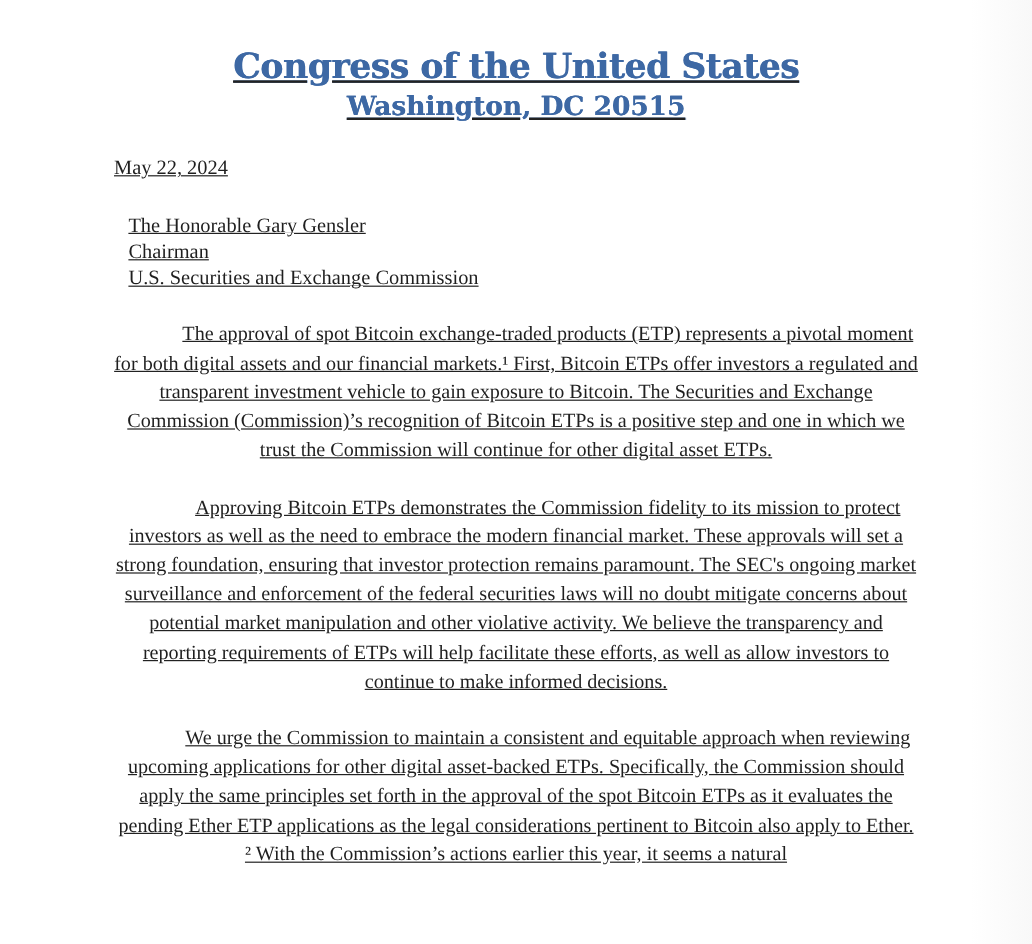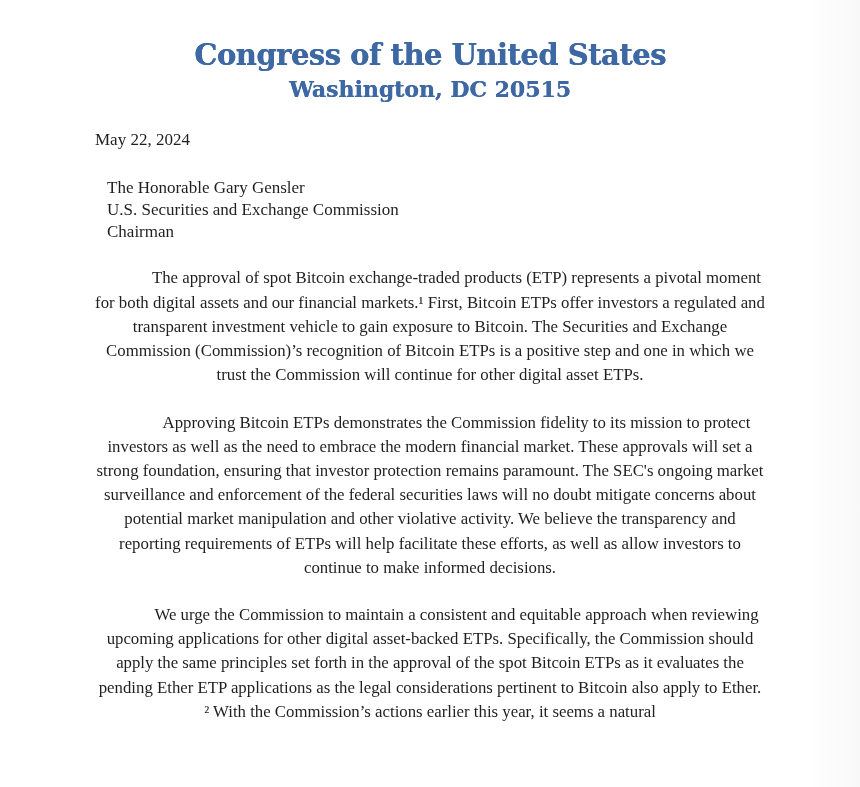--- a/index.html
+++ b/index.html
@@ -16,20 +16,21 @@
   .page {
     box-sizing: border-box;
     width: 860px;
     height: 787px;
     padding: 40px 95px 0 95px;
     background: #ffffff;
     
     background-image: linear-gradient(to right, rgba(0,0,0,0) 94%, rgba(120,120,120,0.05) 100%);
     font-family: "Liberation Serif", serif;
     color: #222222;
+    text-decoration: underline;
   }
   .letterhead {
     text-align: center;
   }
   .letterhead-title {
     font-family: "DejaVu Serif", serif;
     font-weight: bold;
     font-size: 29px;
     line-height: 1.1;
     letter-spacing: -0.5px;
@@ -78,22 +79,22 @@
 
   <div class="letterhead">
     <div class="letterhead-title">Congress of the United States</div>
     <div class="letterhead-subtitle">Washington, DC 20515</div>
   </div>
 
   <div class="date-line">May 22, 2024</div>
 
   <div class="recipient-block">
     <div>The Honorable Gary Gensler</div>
+    <div>Chairman</div>
     <div>U.S. Securities and Exchange Commission</div>
-    <div>Chairman</div>
   </div>
 
 
   <p class="body-paragraph">The approval of spot Bitcoin exchange-traded products (ETP) represents a pivotal moment for both digital assets and our financial markets.¹ First, Bitcoin ETPs offer investors a regulated and transparent investment vehicle to gain exposure to Bitcoin. The Securities and Exchange Commission (Commission)’s recognition of Bitcoin ETPs is a positive step and one in which we trust the Commission will continue for other digital asset ETPs.</p>
 
   <p class="body-paragraph">Approving Bitcoin ETPs demonstrates the Commission fidelity to its mission to protect investors as well as the need to embrace the modern financial market. These approvals will set a strong foundation, ensuring that investor protection remains paramount. The SEC's ongoing market surveillance and enforcement of the federal securities laws will no doubt mitigate concerns about potential market manipulation and other violative activity. We believe the transparency and reporting requirements of ETPs will help facilitate these efforts, as well as allow investors to continue to make informed decisions.</p>
 
   <p class="body-paragraph">We urge the Commission to maintain a consistent and equitable approach when reviewing upcoming applications for other digital asset-backed ETPs. Specifically, the Commission should apply the same principles set forth in the approval of the spot Bitcoin ETPs as it evaluates the pending Ether ETP applications as the legal considerations pertinent to Bitcoin also apply to Ether. ² With the Commission’s actions earlier this year, it seems a natural</p>
 
 </div>

